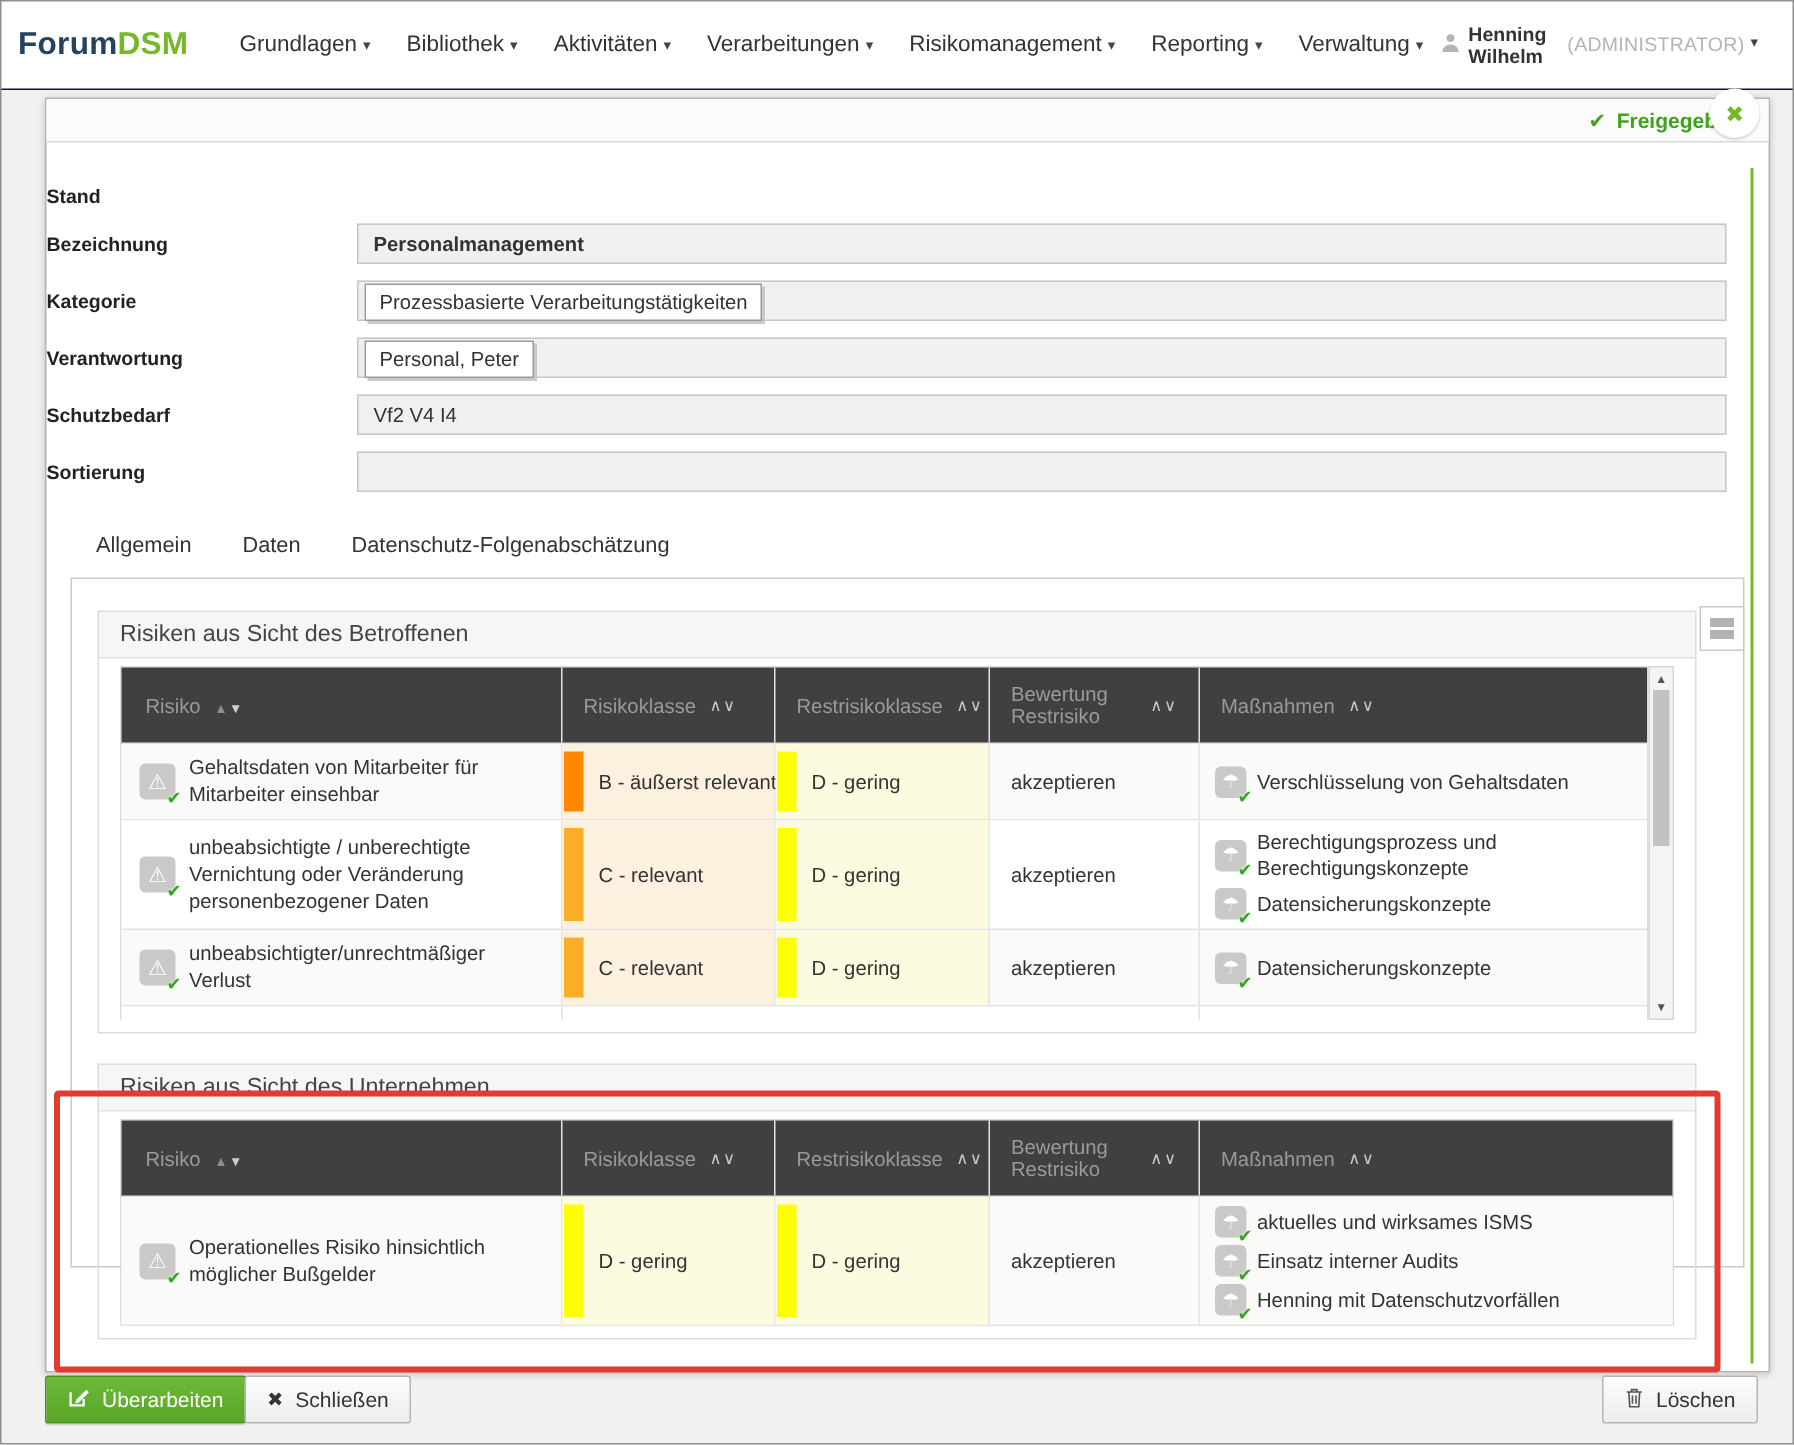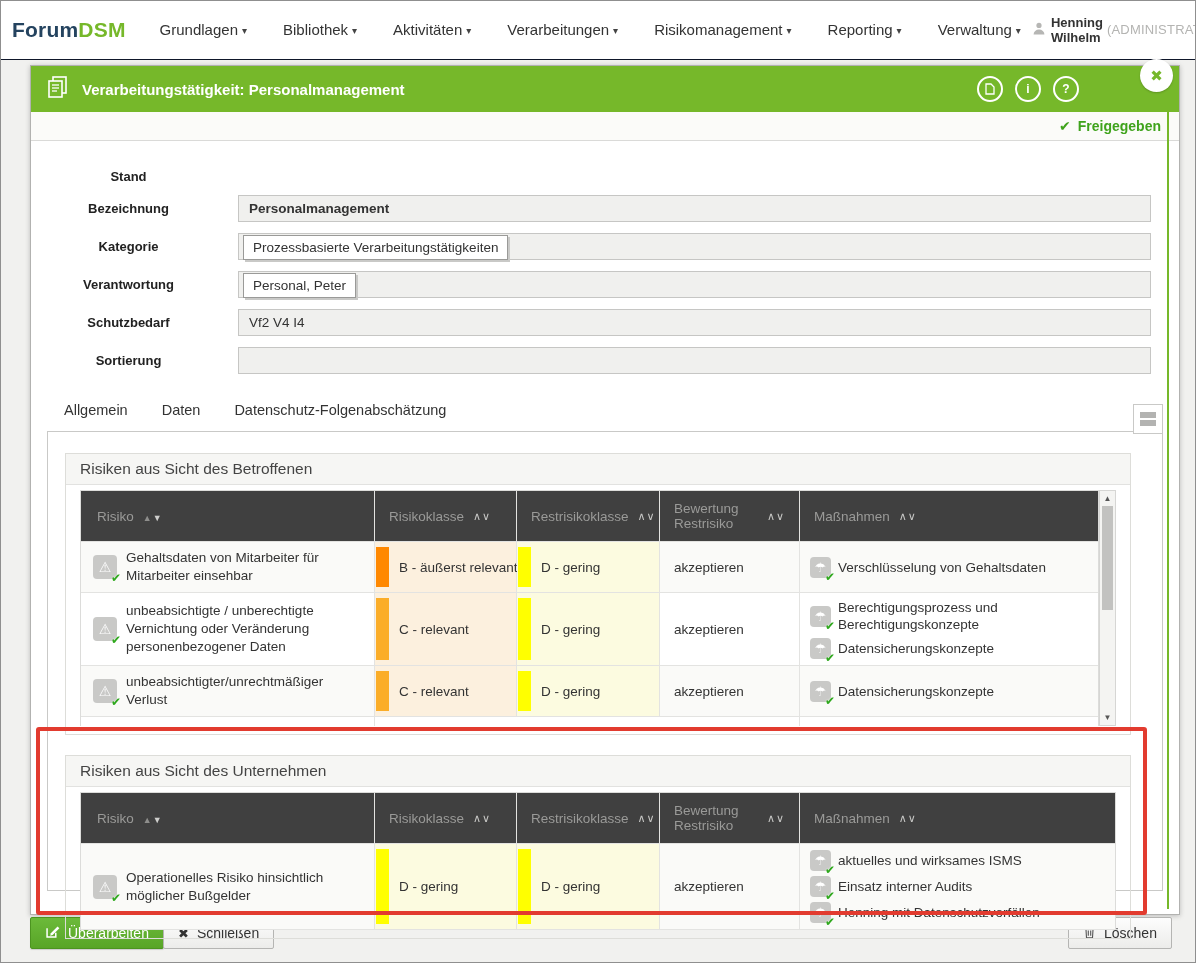--- a/index.html
+++ b/index.html
@@ -9,21 +9,21 @@
     font-family:"Liberation Sans","DejaVu Sans",sans-serif;
     color:#333;
   }
   .frame{position:absolute;inset:0;border:1px solid #8f8f8f;pointer-events:none;z-index:99}
 
   
   .navbar{position:absolute;top:0;left:0;right:0;height:60px;background:#fff;border-bottom:1px solid #0f172a;display:flex;align-items:center;padding:0 10px;box-sizing:border-box}
   .logo{font-size:21px;font-weight:bold;margin-left:2px;letter-spacing:.2px;cursor:pointer}
   .logo .p1{color:#24435f}
   .logo .p2{color:#76b82a}
-  .menu{display:flex;margin-left:22px;gap:12px}
+  .menu{display:flex;margin-left:22px;gap:0}
   .menu-item{font-size:15px;color:#333;padding:6px 12px;cursor:pointer;white-space:nowrap}
   .caret{font-size:10px;color:#444;margin-left:4px;position:relative;top:-1px}
   .user{margin-left:auto;display:flex;align-items:center;font-size:13px;margin-right:14px;cursor:pointer}
   .user .uname{font-weight:bold;color:#333;margin-left:6px}
   .user .urole{color:#b4b4b2;margin-left:4px;letter-spacing:.2px}
 
   
   .modal{position:absolute;left:30px;top:65px;width:1148px;height:848px;background:#fff;border:1px solid #b2b2b0;box-shadow:0 1px 5px rgba(0,0,0,.22)}
   .modal-sb{position:absolute;right:10px;top:46px;width:2px;height:797px;background:#76b82a;z-index:6;cursor:pointer}
 
@@ -33,21 +33,21 @@
   .hicon{width:22px;height:22px;border:2px solid #fff;border-radius:50%;color:#fff;display:flex;align-items:center;justify-content:center;font-size:12px;font-weight:bold;cursor:pointer}
   .close-btn{position:absolute;top:-7px;right:6px;width:33px;height:33px;background:#fff;border-radius:50%;display:flex;align-items:center;justify-content:center;color:#76b82a;font-size:15px;font-weight:bold;cursor:pointer;box-shadow:0 1px 2px rgba(0,0,0,.2);z-index:7}
 
   .m-status{height:29px;background:#fbfbf9;border-bottom:1px solid #dadad8;display:flex;align-items:center;justify-content:flex-end;padding-right:18px;box-sizing:border-box}
   .status-ok{color:#3fa31c;font-size:14px;font-weight:bold;display:flex;align-items:center;gap:7px}
   .status-ok .chkmark{font-size:14px}
 
   
   .m-form{padding-top:22px}
   .f-row{display:flex;margin-bottom:11px;align-items:flex-start}
-  .f-label{flex:0 0 195px;text-align:center;font-size:13px;font-weight:bold;color:#222;padding:6px 12px 0 0}
+  .f-label{flex:0 0 195px;text-align:left;font-size:13px;font-weight:bold;color:#222;padding:6px 12px 0 0}
   .f-field{width:913px;height:27px;box-sizing:border-box;background:#f0f0ee;border:1px solid #c6c6c4;font-size:13.5px;line-height:25px;padding:0 10px;color:#333;overflow:visible;white-space:nowrap}
   .f-field.bold{font-weight:bold}
   .f-field.chipfield{padding:0 4px}
   .chip{display:inline-block;background:#fff;border:1px solid #9a9a98;box-shadow:2px 2px 0 #c9c9c7;padding:0 9px;font-size:13.5px;line-height:23px;height:25px;box-sizing:border-box;position:relative;top:1px;cursor:pointer}
 
   
   .tabs{display:flex;align-items:flex-end;margin:14px 16px 0;position:relative;z-index:2}
   .tab{font-size:14.5px;color:#333;padding:14px 17px 13px;cursor:pointer;white-space:nowrap}
   .tab.active{background:#fff;border:1px solid #c9c9c7;border-bottom:none;border-top:4px solid #76b82a;padding:10px 17px 14px;margin-bottom:-1px}
   .collapse-btn{position:absolute;right:16px;top:338px;width:28px;height:28px;border:1px solid #c9c9c7;background:#fff;display:flex;flex-direction:column;align-items:center;justify-content:center;gap:2px;cursor:pointer;z-index:2}
@@ -146,39 +146,20 @@
   </div>
 
 </div>
 
 <div class="modal">
 
   <div class="close-btn">
       <span>✖</span>
     </div>
 
-  <div class="m-header">
-    <span><svg width="26" height="26" viewBox="0 0 26 26">
-          <rect x="8" y="3" width="13" height="16" fill="none" stroke="#fff" stroke-width="1.6"></rect>
-          <rect x="4" y="7" width="13" height="16" fill="#76b82a" stroke="#fff" stroke-width="1.6"></rect>
-          <line x1="7" y1="11" x2="14" y2="11" stroke="#fff" stroke-width="1.3"></line>
-          <line x1="7" y1="14" x2="14" y2="14" stroke="#fff" stroke-width="1.3"></line>
-          <line x1="7" y1="17" x2="12" y2="17" stroke="#fff" stroke-width="1.3"></line>
-        </svg></span>
-    <span class="m-title">Verarbeitungstätigkeit: Personalmanagement</span>
-    <div class="h-icons">
-      <span class="hicon">
-          <svg width="10" height="12" viewBox="0 0 10 12">
-            <path d="M1 1 h5 l3 3 v7 h-8 z" fill="none" stroke="#fff" stroke-width="1.3"></path>
-          </svg>
-        </span>
-      <span class="hicon">i</span>
-      <span class="hicon">?</span>
-    </div>
-  </div>
 
   <div class="m-status">
     <span class="status-ok">
         <span class="chkmark">✔</span>
         <span>Freigegeben</span>
       </span>
   </div>
 
   <div class="m-form">
     <div class="f-row">

